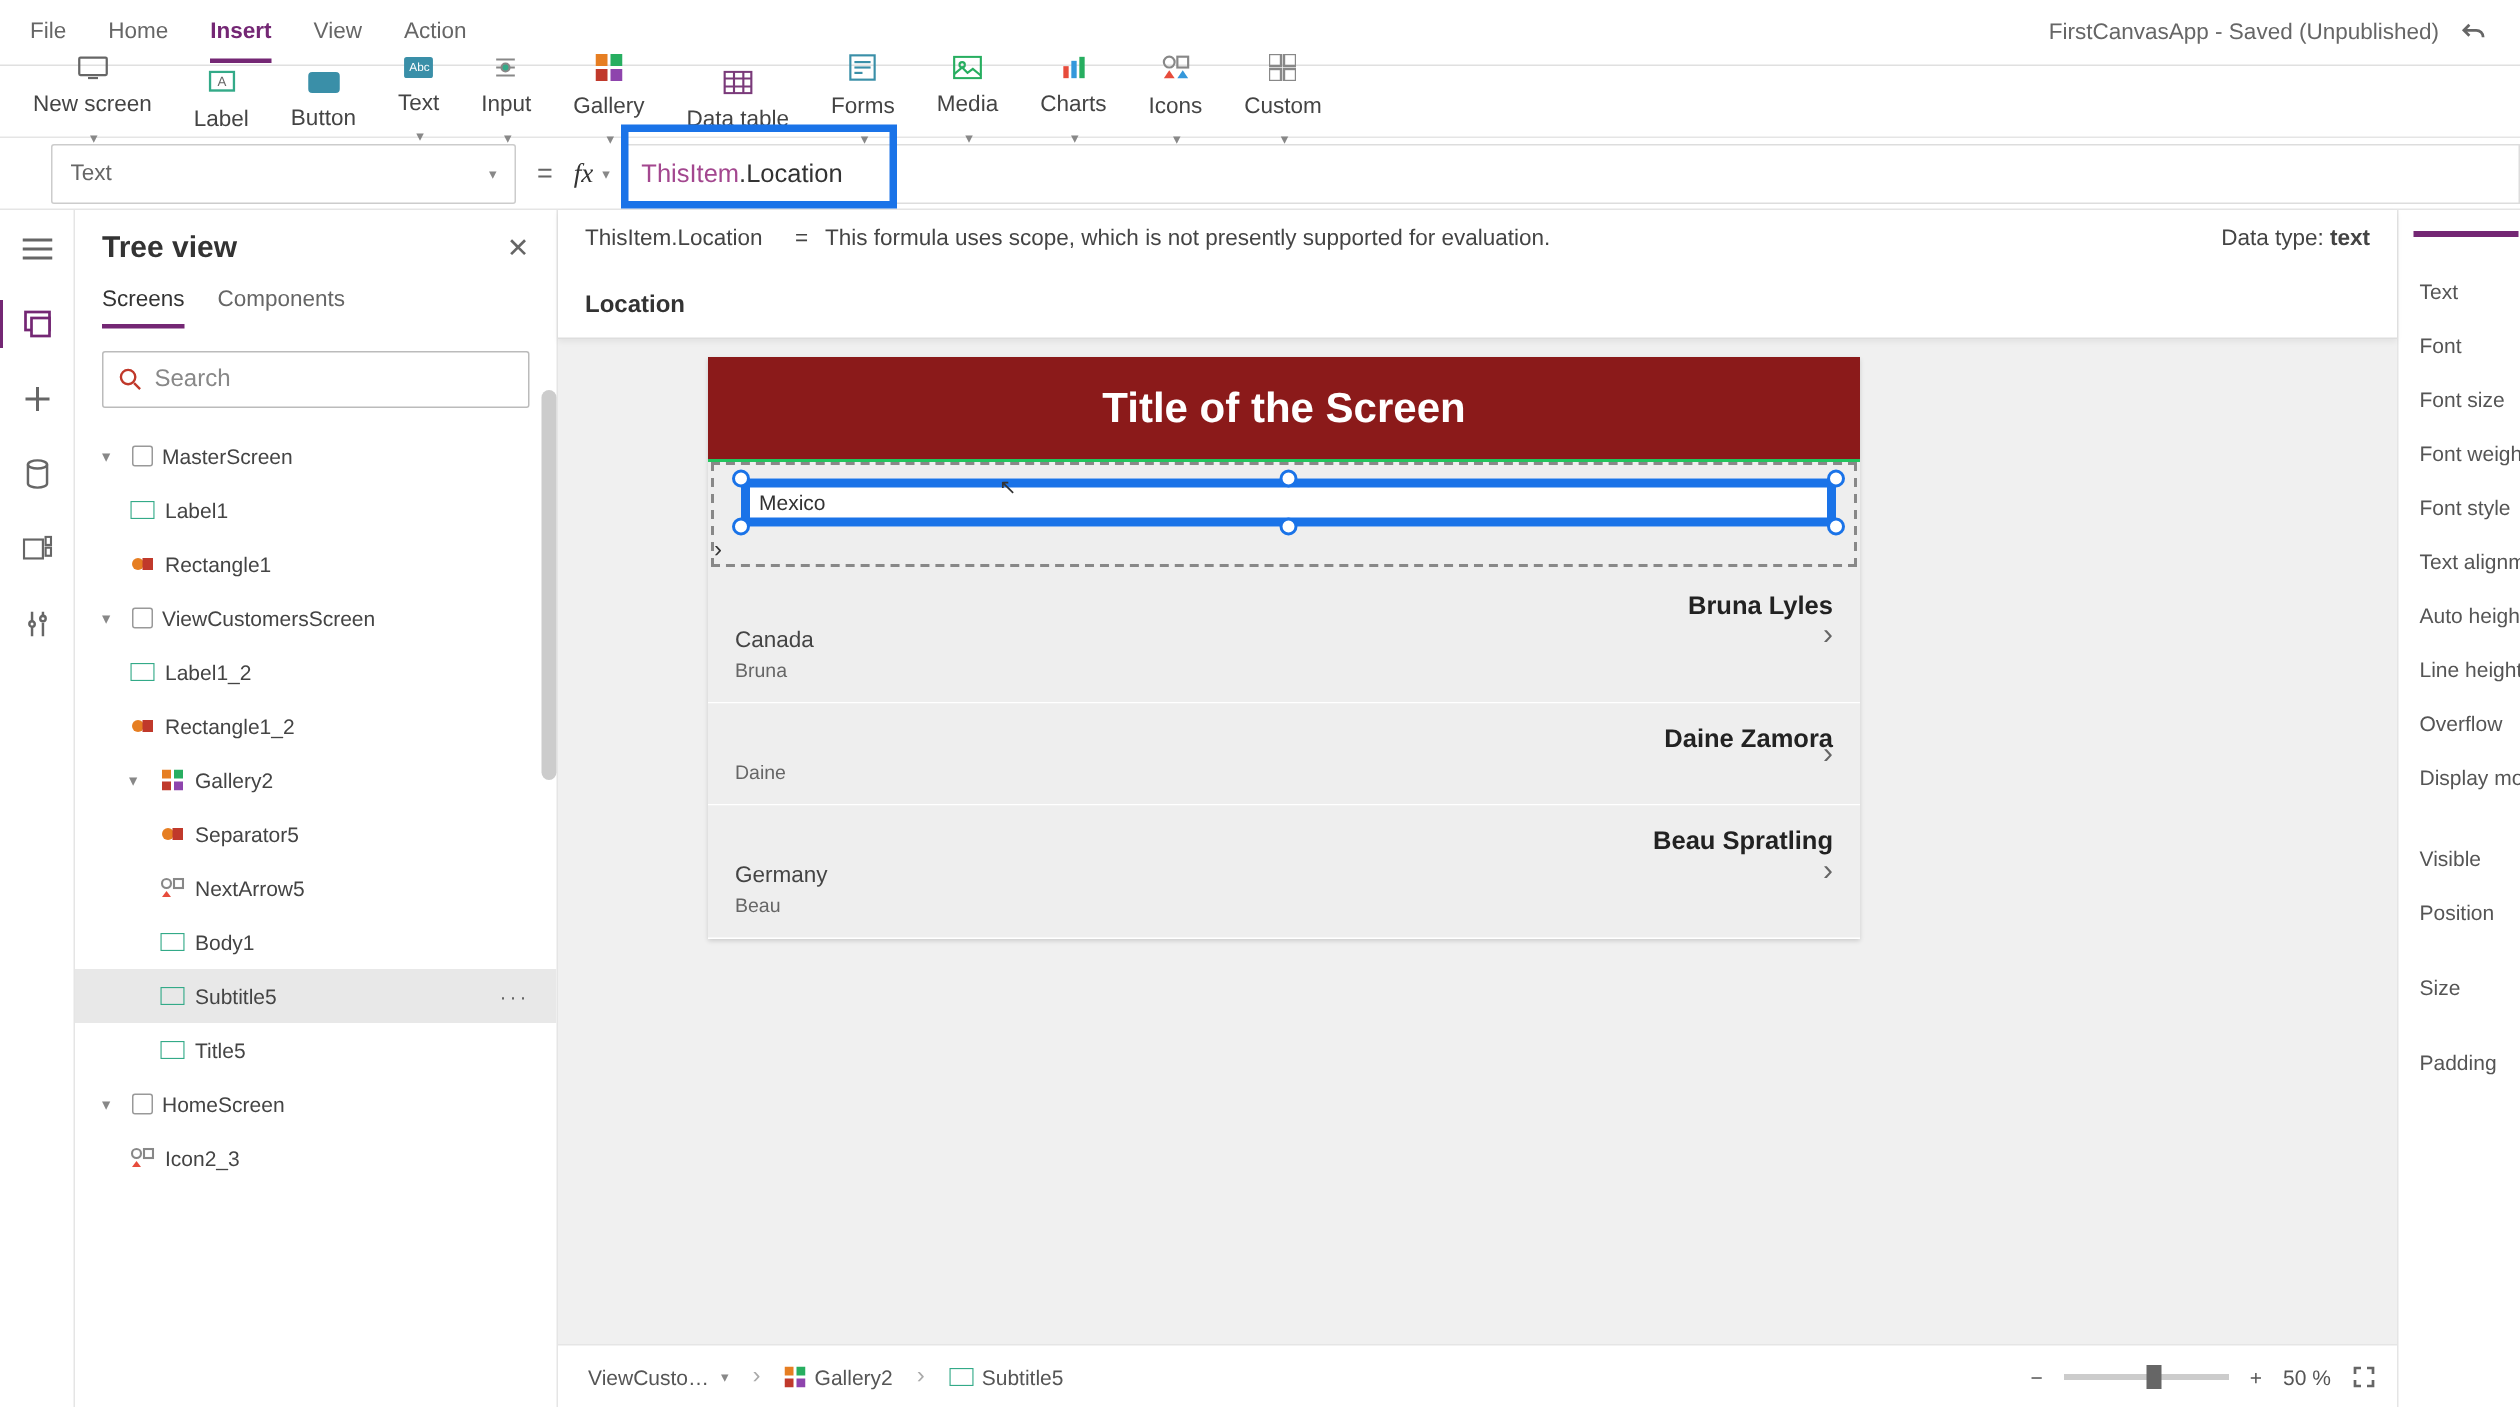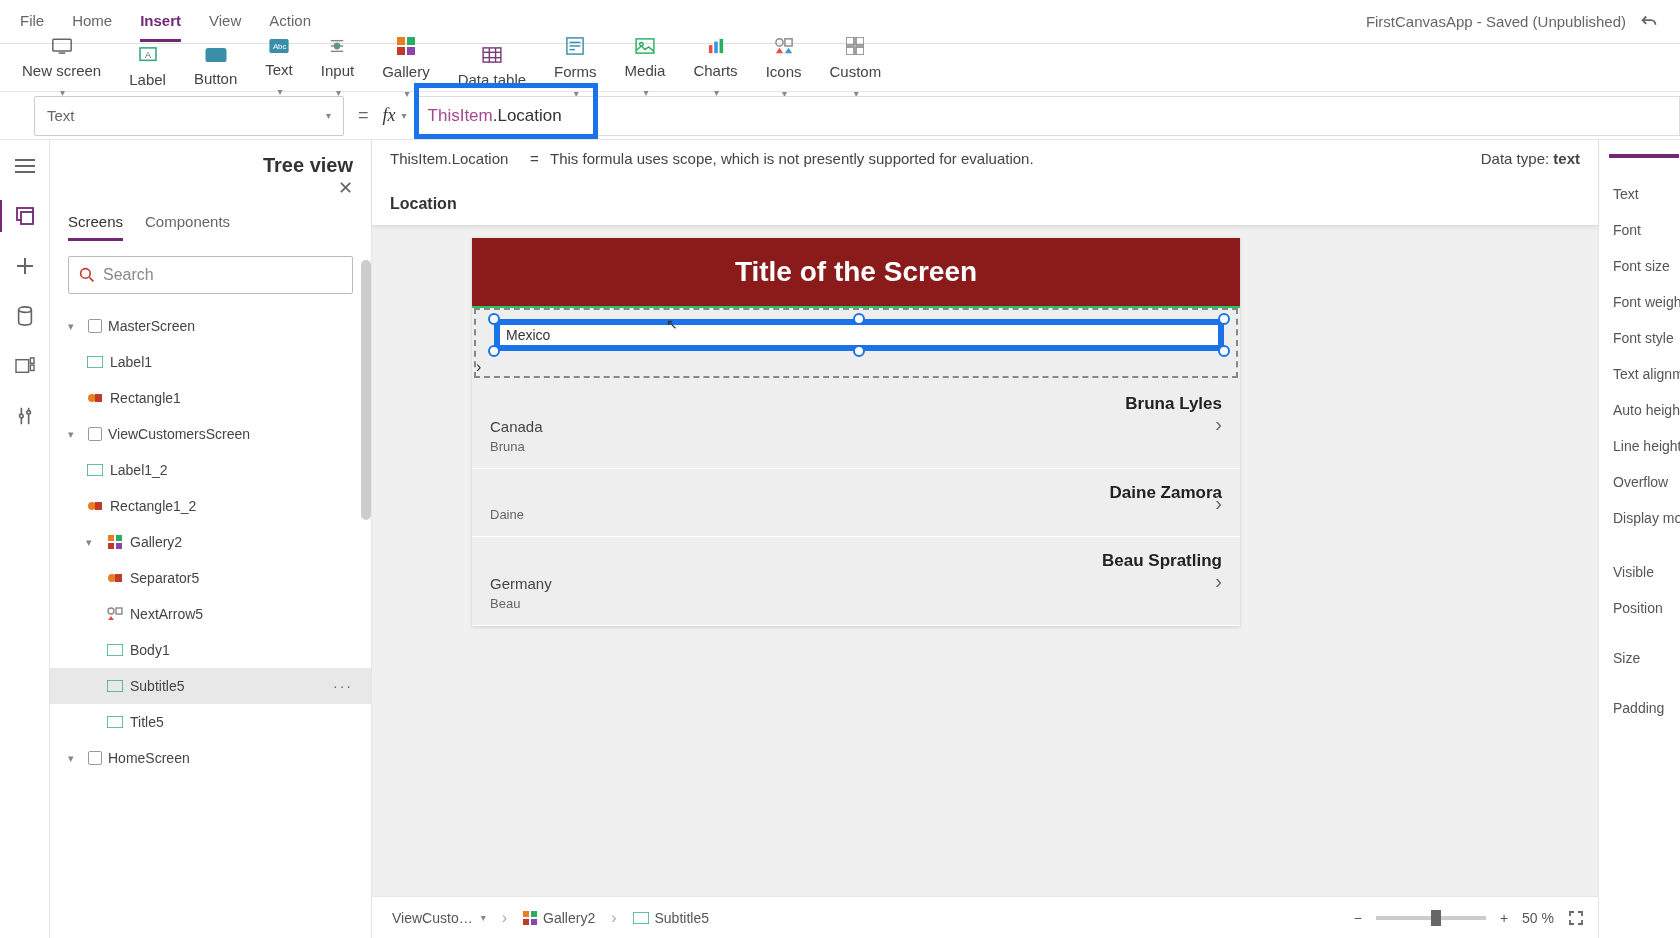--- a/index.html
+++ b/index.html
@@ -32,21 +32,21 @@
 
 .body { display: flex; height: calc(938px - 44px - 48px - 48px); }
 
 
 .leftrail { width: 50px; border-right: 1px solid #e5e5e5; display: flex; flex-direction: column; align-items: center; padding-top: 14px; gap: 26px; }
 .rail-btn { width: 24px; height: 24px; display: flex; align-items: center; justify-content: center; color: #666; cursor: pointer; position: relative; }
 .rail-btn.active::before { content: ""; position: absolute; left: -14px; top: -4px; bottom: -4px; width: 3px; background: #742774; }
 
 
 .tree-panel { width: 322px; border-right: 1px solid #e5e5e5; display: flex; flex-direction: column; position: relative; }
-.tree-header { display: flex; align-items: flex-end; justify-content: space-between; padding: 14px 18px 8px 18px; flex-direction: column; }
+.tree-header { display: flex; align-items: flex-start; justify-content: space-between; padding: 14px 18px 8px 18px; }
 .tree-title { font-size: 20px; font-weight: 600; color: #333; }
 .tree-close { font-size: 18px; color: #666; cursor: pointer; }
 .tree-tabs { display: flex; gap: 22px; padding: 6px 18px 0 18px; border-bottom: 1px solid transparent; }
 .tree-tab { font-size: 15px; color: #666; padding-bottom: 8px; cursor: pointer; }
 .tree-tab.active { color: #333; border-bottom: 3px solid #742774; font-weight: 500; }
 .tree-search { margin: 14px 18px; border-radius: 11px; }
 .tree-search-box { width: 100%; height: 38px; border: 1px solid #bbb; border-radius: 2px; display: flex; align-items: center; padding: 0 10px; gap: 8px; color: #888; }
 .tree-list { flex: 1; overflow-y: auto; padding-bottom: 10px; }
 .tree-item { display: flex; align-items: center; height: 36px; padding-left: 18px; font-size: 14px; color: #444; cursor: pointer; gap: 6px; }
 .tree-item.selected { background: #e8e8e8; }
@@ -408,20 +408,30 @@
             <svg width="16" height="12" fill="none" stroke="#3a8" stroke-width="1.5">
               <rect x="0" y="0" width="16" height="12"></rect>
             </svg>
           </span>
         <span>Title5</span>
       </div>
       <div class="tree-item">
         <span class="tchev">▾</span>
         <span class="tcheck"></span>
         <span>HomeScreen</span>
+      </div>
+      <div class="tree-item indent-1">
+        <span class="ticon">
+            <svg width="16" height="14" fill="none" stroke="#888" stroke-width="1.4">
+              <circle cx="4" cy="4" r="3"></circle>
+              <rect x="9" y="1" width="6" height="6"></rect>
+              <path d="M1 13l3-4 3 4z" fill="#e74c3c" stroke="none"></path>
+            </svg>
+          </span>
+        <span>Icon2_3</span>
       </div>
     </div>
     <div class="tree-scrollbar"></div>
   </div>
 
   <div class="canvas-area">
 
     <div class="intelli">
       <div class="intelli-row">
         <div class="intelli-expr">ThisItem.Location</div>

